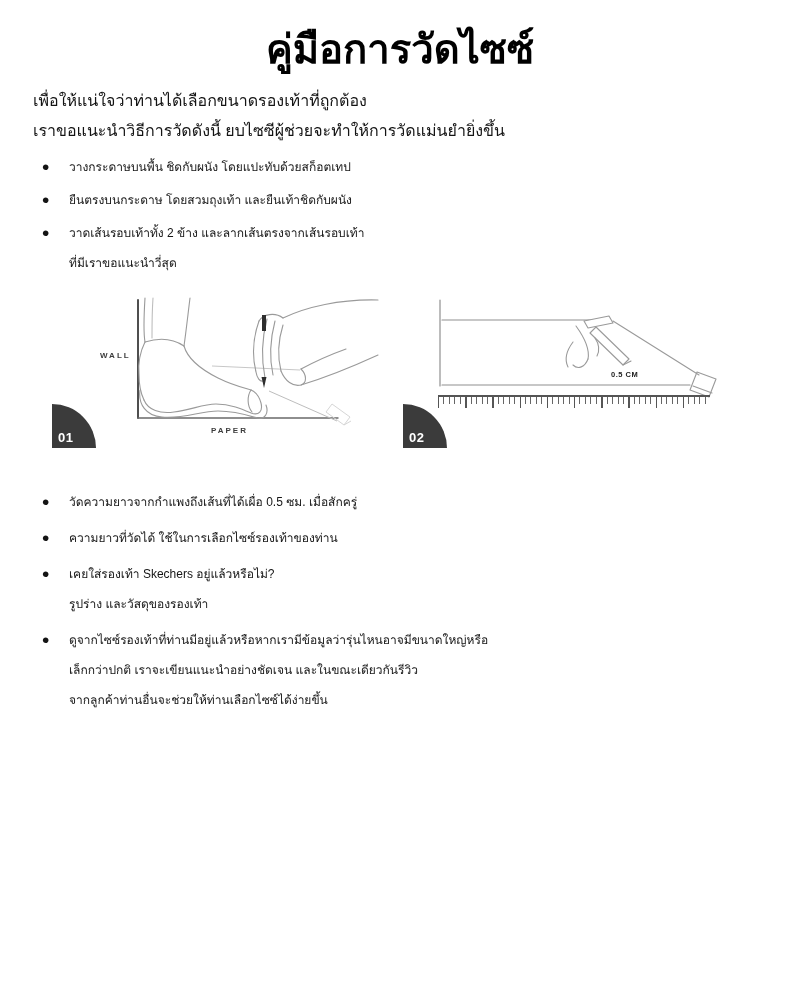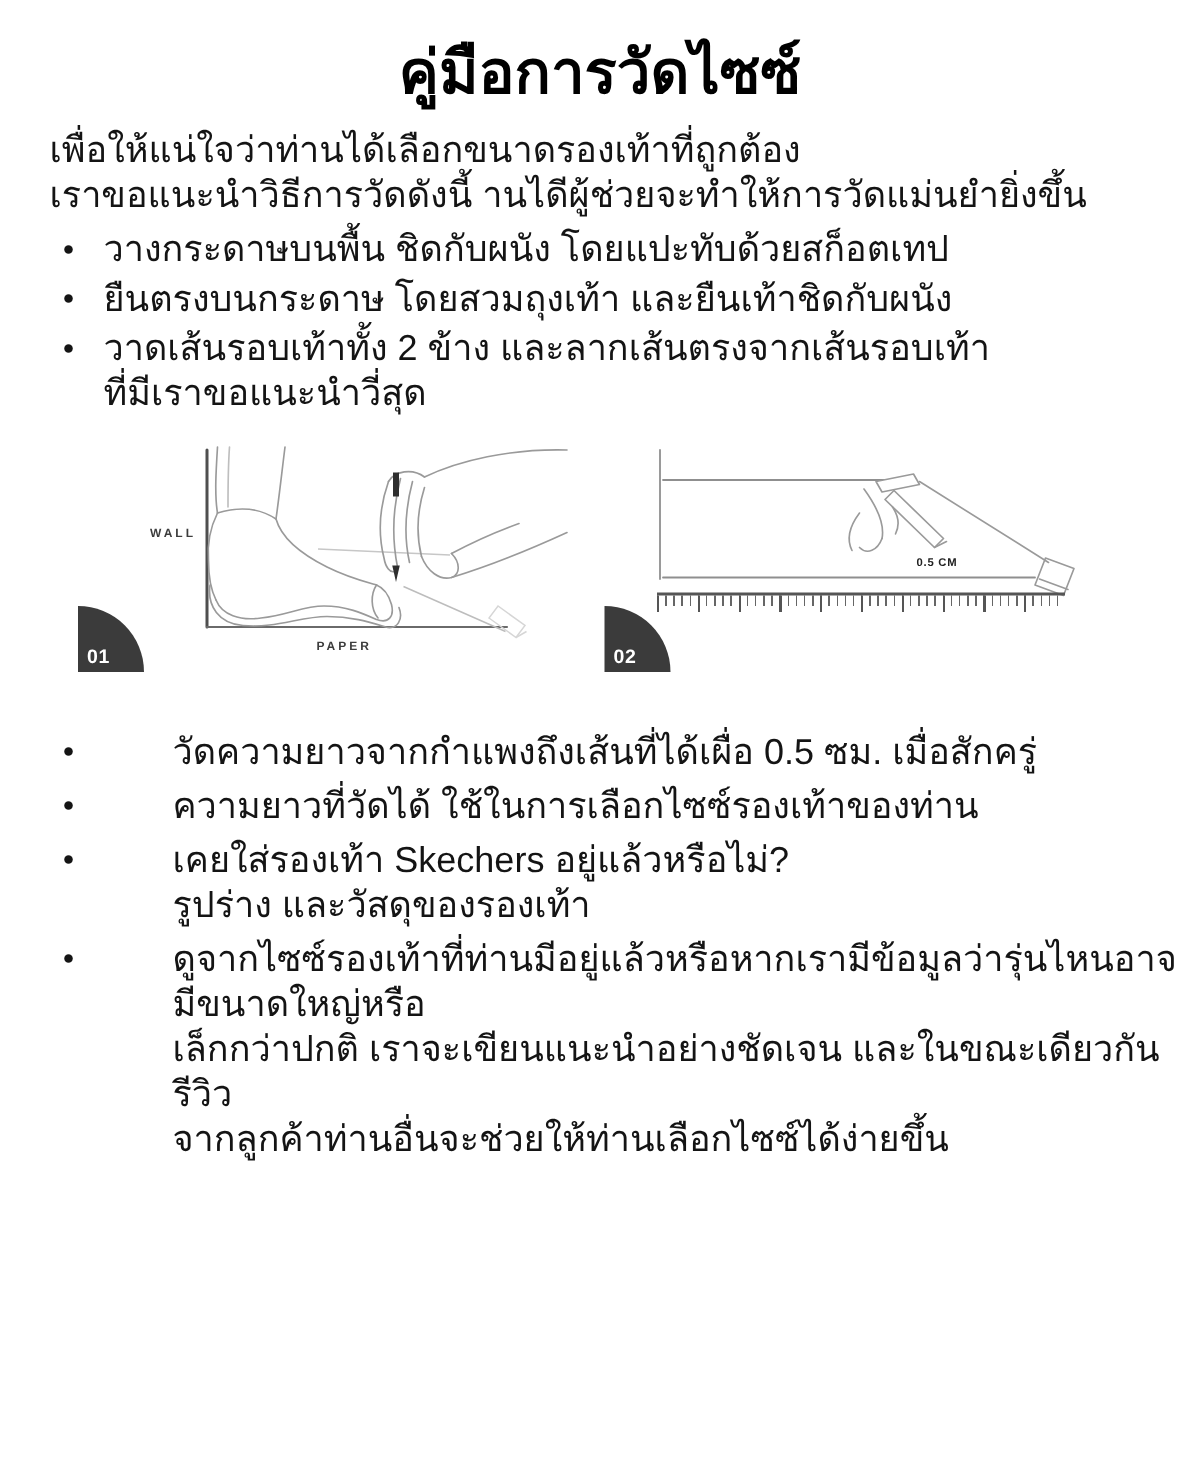--- a/index.html
+++ b/index.html
@@ -5,25 +5,25 @@
   html,body{margin:0;padding:0;background:#ffffff;}
   .page{
     width:800px;height:985px;position:relative;overflow:hidden;
     background:#ffffff;color:#141414;
     font-family:"Liberation Sans", sans-serif;
   }
   .title{
     margin:20px 0 0 0;text-align:center;
     font-size:40px;line-height:58px;font-weight:800;color:#000;
   }
-  .para{margin:8px 0 0 33px;font-size:24px;}
+  .para{margin:8px 0 0 33px;font-size:16px;}
   .para .ln{display:block;line-height:30px;}
-  .blist{list-style:none;margin:6px 0 0 0;padding:0 0 0 42px;font-size:24px;}
+  .blist{list-style:none;margin:6px 0 0 0;padding:0 0 0 42px;font-size:12px;}
   .blist li{display:flex;margin:0 0 3px 0;}
-  .blist.wide li{margin-bottom:6px;gap:46px;}
+  .blist.wide li{margin-bottom:6px;}
   .dot{flex:none;width:27px;}
   .dot::before{content:"\2022";font-size:21px;line-height:30px;color:#141414;}
   .txt{flex:1;}
   .txt .ln{display:block;line-height:30px;}
   
   .figures{position:relative;height:200px;margin-top:6px;}
   .figsvg{position:absolute;display:block;}
   .fig1{left:48px;top:10px;}
   .fig2{left:400px;top:10px;}
   .badge{
@@ -51,21 +51,21 @@
 </style>
 </head>
 <body>
 
 <div class="page">
 
   <h1 class="title">คู่มือการวัดไซซ์</h1>
 
   <p class="para">
     <span class="ln">เพื่อให้แน่ใจว่าท่านได้เลือกขนาดรองเท้าที่ถูกต้อง</span>
-    <span class="ln">เราขอแนะนำวิธีการวัดดังนี้ านไดีผู้ช่วยจะทำให้การวัดแม่นยำยิ่งขึ้น</span>
+    <span class="ln">เราขอแนะนำวิธีการวัดดังนี้ ยบไซซีผู้ช่วยจะทำให้การวัดแม่นยำยิ่งขึ้น</span>
   </p>
 
   <ul class="blist">
     <li>
       <span class="dot"></span>
       <div class="txt">
           <span class="ln">วางกระดาษบนพื้น ชิดกับผนัง โดยแปะทับด้วยสก็อตเทป</span>
         </div>
     </li>
     <li>

